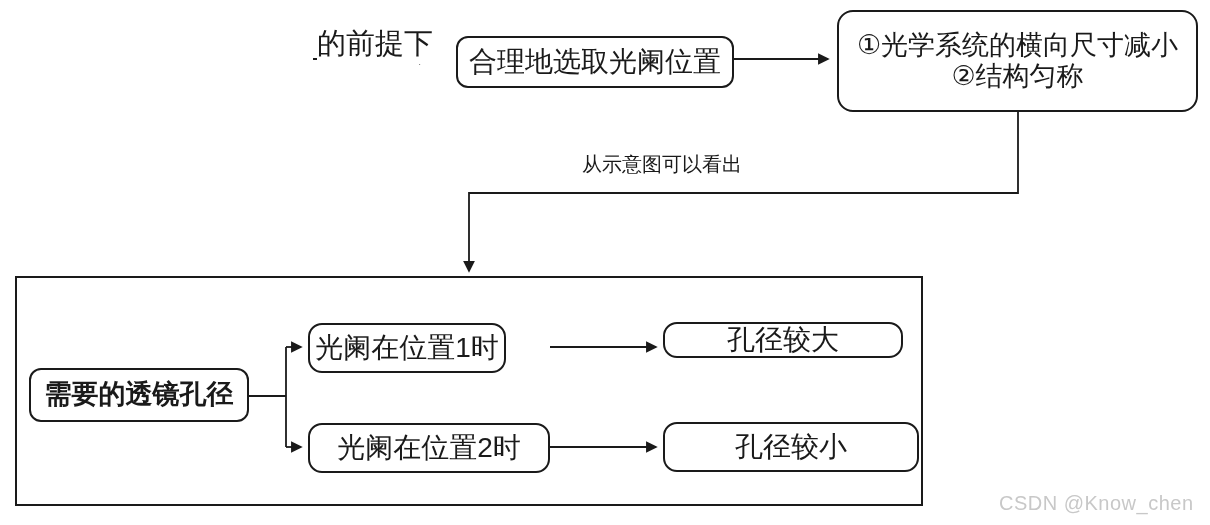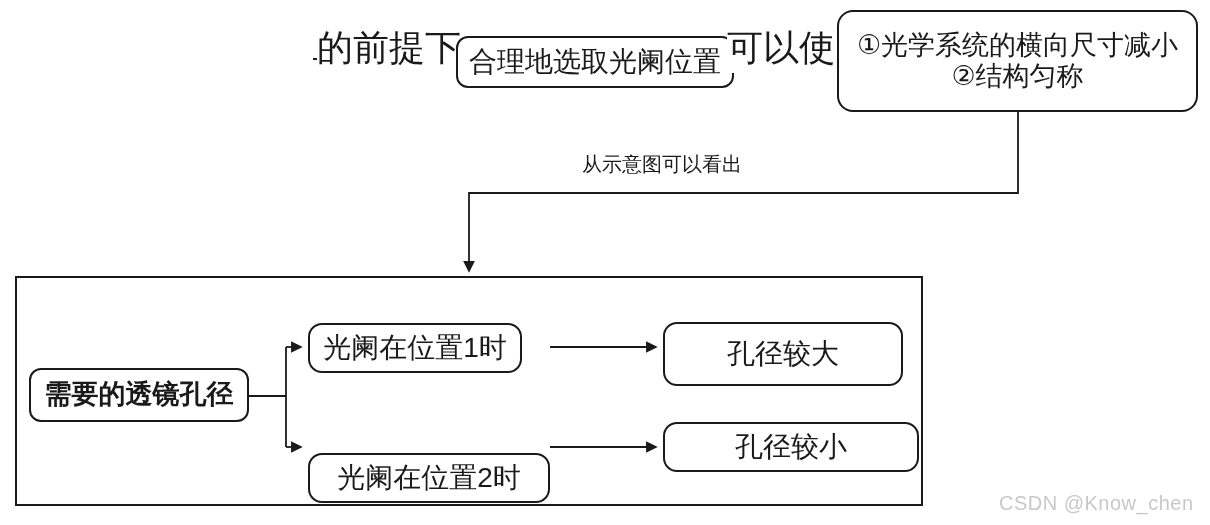--- a/index.html
+++ b/index.html
@@ -37,21 +37,21 @@
   .node.bold{font-weight:bold;font-size:27px;}
   .container-box{
     position:absolute;
     border:2.5px solid var(--line);
     border-radius:0;
     background:transparent;
     box-sizing:border-box;
   }
   .edge-label{
     position:absolute;
-    font-size:36px;
+    font-size:29px;
     white-space:nowrap;
     background:var(--bg);
   }
   .watermark{
     position:absolute;
     font-size:20px;
     letter-spacing:0.5px;
     color:var(--watermark);
     white-space:nowrap;
   }
@@ -84,36 +84,35 @@
 
 
   <div class="edge-label" style="left:317px;top:24px;">的前提下</div>
 
   <div class="node" style="left:436px;top:36px;width:278px;height:52px;margin-left:20px;">
     <span>合理地选取</span>
       <span class="b">光阑</span>
       <span>位置</span>
   </div>
 
-  <div class="edge-label" style="left:727px;top:24px;">可以使</div>
 
   <div class="node multiline" style="left:837px;top:10px;width:361px;height:102px;font-size:27px;">
     <span>①光学系统的横向尺寸减小</span>
     <span>②结构匀称</span>
   </div>
 
   <div class="edge-label" style="left:582px;top:151px;font-size:20px;">从示意图可以看出</div>
 
   <div class="container-box" style="left:15px;top:276px;width:908px;height:230px;"></div>
 
   <div class="node bold" style="left:29px;top:368px;width:220px;height:54px;">需要的透镜孔径</div>
 
-  <div class="node" style="left:308px;top:323px;width:214px;height:50px;border-radius:14px;">光阑在位置1时</div>
+  <div class="node" style="left:308px;top:323px;width:198px;height:50px;border-radius:14px;">光阑在位置1时</div>
 
-  <div class="node" style="left:308px;top:423px;width:242px;height:50px;border-radius:14px;margin-top:30px;">光阑在位置2时</div>
+  <div class="node" style="left:308px;top:423px;width:242px;height:50px;border-radius:14px;">光阑在位置2时</div>
 
-  <div class="node" style="left:663px;top:322px;width:240px;height:64px;border-radius:14px;">孔径较大</div>
+  <div class="node" style="left:663px;top:322px;width:240px;height:36px;border-radius:14px;">孔径较大</div>
 
   <div class="node" style="left:663px;top:422px;width:256px;height:50px;border-radius:14px;">孔径较小</div>
 
   <div class="watermark" style="left:999px;top:492px;">CSDN @Know_chen</div>
 
 </div>
 
 </body></html>

